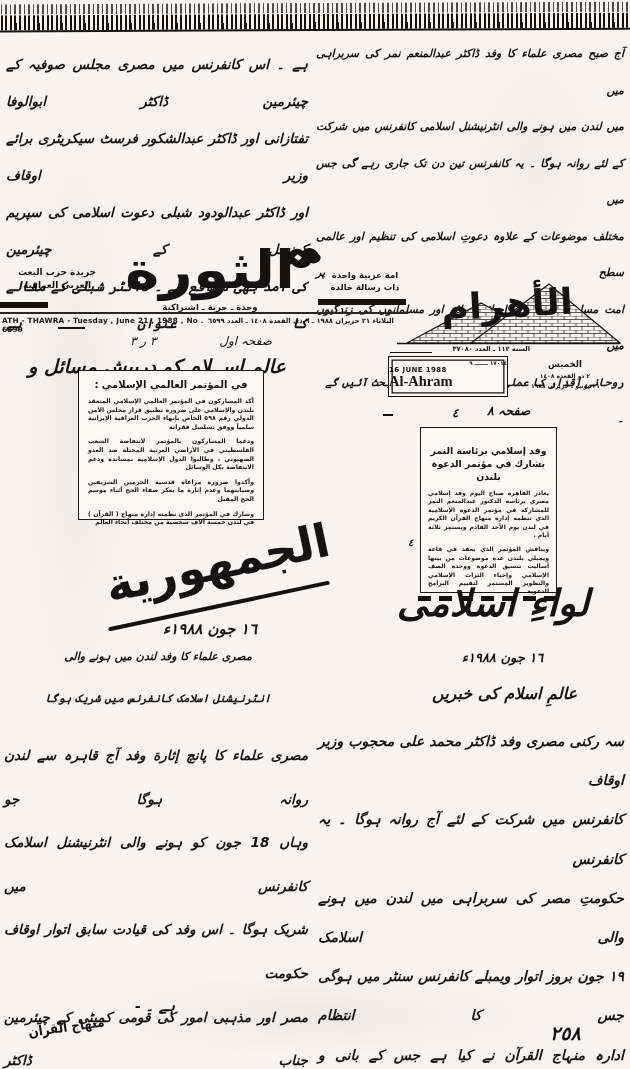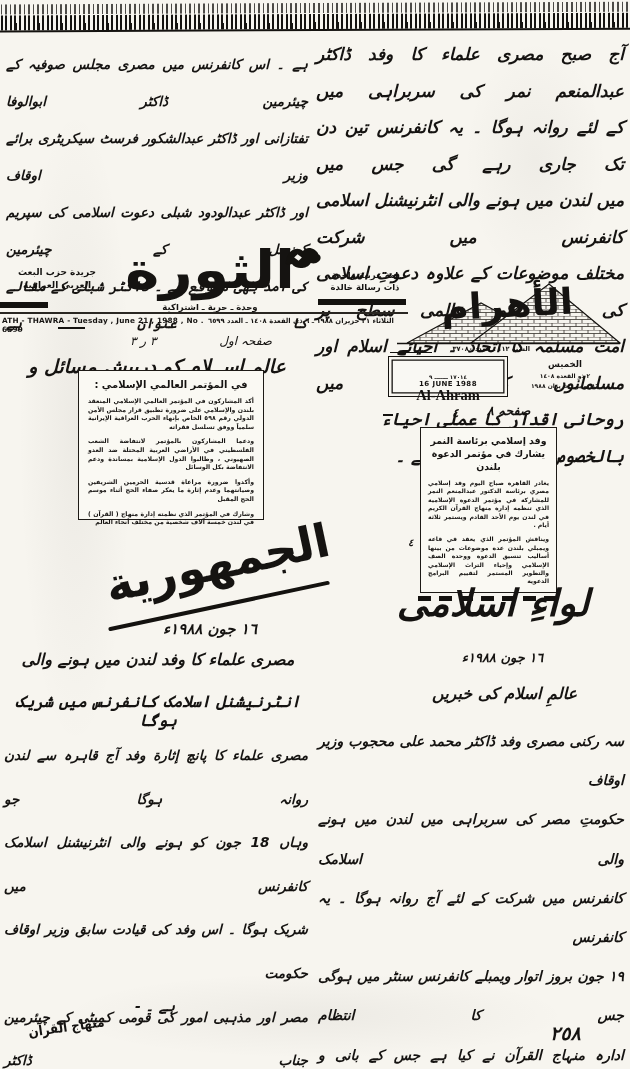--- a/index.html
+++ b/index.html
@@ -16,90 +16,90 @@
   .ar{direction:rtl;unicode-bidi:isolate;}
   .hand{font-style:italic;}
   .just{text-align:justify;text-align-last:justify;}
   
   .bind1{left:-4px;top:3px;width:640px;height:10px;transform:rotate(-.25deg);
     background:repeating-linear-gradient(90deg, rgba(20,18,15,.75) 0 1.6px, transparent 1.6px 4.6px);}
   .bind2{left:-4px;top:14px;width:640px;height:15px;transform:rotate(-.25deg);
     border-bottom:2.5px solid #14120f;
     background:repeating-linear-gradient(90deg, #14120f 0 2.1px, rgba(255,255,255,0) 2.1px 4.6px);}
   
-  .twr{left:316px;top:36px;width:308px;font-size:17px;line-height:36.5px;font-weight:600;}
+  .twr{left:316px;top:36px;width:308px;font-size:11px;line-height:36.5px;font-weight:600;}
   .twl{left:6px;top:46px;width:302px;font-size:13.5px;line-height:37px;font-weight:600;}
   .twl-quote{margin-top:6px;font-size:19px;text-align:center;text-align-last:center;}
   
   .th-party{left:8px;top:266px;width:98px;font-size:9px;font-weight:700;line-height:13px;text-align:center;}
   .th-logo{left:95px;top:240px;width:230px;text-align:center;font-size:52px;font-weight:900;line-height:60px;transform:scaleX(1.12);letter-spacing:-2px;}
   .th-blob{left:281px;top:244px;width:44px;height:27px;}
   .th-sub{left:120px;top:302px;width:180px;font-size:8.5px;font-weight:700;text-align:center;letter-spacing:1px;}
   .th-slogan{left:323px;top:270px;width:84px;font-size:8.5px;font-weight:700;line-height:11.5px;text-align:center;}
   .th-bar-r{left:318px;top:299px;width:88px;height:6px;background:#14120f;}
   .th-bar-l{left:0;top:302px;width:48px;height:6px;background:#14120f;}
   .th-rule{left:0;top:312px;width:408px;height:1.6px;background:#2a2722;}
   .th-date-en{left:2px;top:316px;width:210px;font-size:7.3px;font-weight:700;letter-spacing:.2px;}
   .th-tick{left:58px;top:327px;width:27px;height:2px;background:#14120f;}
   .th-date-ar{left:208px;top:317px;width:198px;font-size:6.8px;font-weight:700;text-align:left;}
   .th-note{left:130px;top:334px;width:142px;font-size:12px;display:flex;justify-content:space-between;direction:rtl;}
   
   .ah-pyr{left:393px;top:281px;width:228px;height:64px;}
   .ah-logo{left:398px;top:284px;width:218px;text-align:center;font-size:36px;font-weight:900;transform:rotate(-3deg) scaleX(1.05);letter-spacing:-1px;}
   .ah-issue-rule{left:390px;top:352px;width:42px;height:1.4px;background:#14120f;}
   .ah-issue{left:430px;top:345px;width:100px;font-size:6.6px;font-weight:700;text-align:right;}
-  .ah-box{left:388px;top:356px;width:120px;height:41px;border:1.5px solid #14120f;box-shadow:inset 0 0 0 2.5px #f7f5ef, inset 0 0 0 3.8px #14120f;background:#f9f8f3;text-align:center;padding-top:17px;box-sizing:border-box;}
+  .ah-box{left:388px;top:356px;width:120px;height:41px;border:1.5px solid #14120f;box-shadow:inset 0 0 0 2.5px #f7f5ef, inset 0 0 0 3.8px #14120f;background:#f9f8f3;padding-top:3px;box-sizing:border-box;}
   .ah-serial{font-size:5.6px;font-weight:700;letter-spacing:.5px;}
   .ah-date-en{font-size:7px;font-weight:700;letter-spacing:.4px;}
   .ah-name{font-family:"Liberation Serif", serif;font-size:14.5px;font-weight:700;line-height:15px;}
   .ah-right{left:512px;top:359px;width:106px;text-align:center;}
   .ah-day{font-size:8.6px;font-weight:900;}
   .ah-sm{font-size:6px;font-weight:700;margin-top:3px;}
   .ah-note{left:487px;top:403px;font-size:12.5px;font-weight:600;}
   .ah-col{left:452px;top:406px;font-size:12px;font-weight:600;}
   .ah-dash{left:383px;top:414px;width:10px;height:2px;background:#14120f;}
   
   .clipL{left:78px;top:370px;width:186px;height:150px;border:1.5px solid #1d1a16;background:#faf9f3;padding:8px 9px;box-sizing:border-box;}
   .clipL h3{margin:0 0 7px 0;font-size:10px;font-weight:900;text-align:center;}
   .clip p{margin:0 0 6px 0;font-size:6.2px;line-height:8.6px;font-weight:600;text-align:justify;}
-  .clipR{left:420px;top:427px;width:137px;height:166px;border:1.5px solid #1d1a16;background:#faf9f3;padding:6px 7px;box-sizing:border-box;}
+  .clipR{left:420px;top:427px;width:137px;height:166px;border:1.5px solid #1d1a16;background:#faf9f3;padding:16px 7px;box-sizing:border-box;}
   .clipR .hl{font-size:9.4px;font-weight:900;text-align:center;line-height:13px;}
   .clipR .hl2{margin-bottom:6px;}
   .clipR p{font-size:6.1px;line-height:8.4px;}
   .clip-dashes{left:418px;top:596px;width:140px;height:5px;background:repeating-linear-gradient(90deg,#14120f 0 13px,transparent 13px 21px);}
   .clip-colmark{left:408px;top:537px;font-size:10px;font-weight:700;}
   
   .jum-logo{left:100px;top:536px;width:235px;text-align:center;font-size:46px;font-weight:900;transform:rotate(-12deg);letter-spacing:-1px;}
   .jum-swoosh{left:106px;top:604px;width:226px;height:3.6px;background:#14120f;transform:rotate(-12deg);border-radius:2px;}
   .jum-date{left:125px;top:620px;width:170px;text-align:center;font-size:15px;font-weight:700;}
   
   .liwa-title{left:368px;top:582px;width:250px;text-align:center;font-size:37px;font-weight:900;transform:scaleX(1.04);}
   .liwa-date{left:430px;top:650px;width:145px;text-align:center;font-size:13px;font-weight:600;}
   .liwa-sub{left:412px;top:684px;width:185px;text-align:center;font-size:16px;font-weight:800;}
   .liwa-body{left:318px;top:722px;width:306px;font-size:14px;line-height:39.2px;font-weight:600;}
   
-  .stL-h{left:8px;width:300px;text-align:center;text-align-last:center;font-size:16px;font-weight:800;}
+  .stL-h{left:8px;width:300px;text-align-last:center;font-size:11px;font-weight:800;}
   .stL-body{left:4px;top:734px;width:304px;font-size:13.6px;line-height:43.6px;font-weight:600;}
   .stL-tail{left:95px;top:998px;width:120px;text-align:center;font-size:14px;font-weight:600;}
   
   .pageno{left:550px;top:1022px;font-size:19px;font-weight:800;}
   .stamp{left:28px;top:1020px;font-size:12px;font-weight:900;transform:rotate(-8deg) scaleY(1.15);letter-spacing:-.5px;}
 </style>
 </head>
 <body>
 
 <div class="page">
 
   <div class="abs bind1"></div>
   <div class="abs bind2"></div>
 
   <div class="abs twr ar hand">
     <div class="just">آج صبح مصری علماء کا وفد ڈاکٹر عبدالمنعم نمر کی سربراہی میں</div>
+    <div class="just">میں لندن میں ہونے والی انٹرنیشنل اسلامی کانفرنس میں شرکت</div>
     <div class="just">کے لئے روانہ ہوگا ۔ یہ کانفرنس تین دن تک جاری رہے گی جس میں</div>
-    <div class="just">میں لندن میں ہونے والی انٹرنیشنل اسلامی کانفرنس میں شرکت</div>
     <div class="just">مختلف موضوعات کے علاوہ دعوتِ اسلامی کی تنظیم اور عالمی سطح پر</div>
     <div class="just">امت مسلمہ کا اتحاد ۔ احیائے اسلام اور مسلمانوں کی زندگیوں میں</div>
     <div>روحانی اقدار کا عملی احیاء بالخصوص زیر بحث آئیں گے ۔</div>
   </div>
   <div class="abs twl ar hand">
     <div class="just">ہے ۔ اس کانفرنس میں مصری مجلس صوفیہ کے چیئرمین ڈاکٹر ابوالوفا</div>
     <div class="just">تفتازانی اور ڈاکٹر عبدالشکور فرسٹ سیکریٹری برائے وزیر اوقاف</div>
     <div class="just">اور ڈاکٹر عبدالودود شبلی دعوت اسلامی کی سپریم کونسل کے چیئرمین</div>
     <div class="just">کی آمد بھی متوقع ہے ۔ ڈاکٹر شبلی کے مقالے کا عنوان ہے</div>
     <div class="twl-quote">عالم اســلام کو درپیش مسائل و مشکلات</div>
@@ -177,33 +177,33 @@
 
   <div class="abs jum-logo ar">الجمهورية</div>
   <div class="abs jum-swoosh"></div>
   <div class="abs jum-date ar hand">١٦ جون ١٩٨٨ء</div>
 
   <div class="abs liwa-title ar hand">لواءِ اسلامی</div>
   <div class="abs liwa-date ar hand">١٦ جون ١٩٨٨ء</div>
   <div class="abs liwa-sub ar hand">عالمِ اسلام کی خبریں</div>
   <div class="abs liwa-body ar hand">
     <div class="just">سہ رکنی مصری وفد ڈاکٹر محمد علی محجوب وزیر اوقاف</div>
+    <div class="just">کانفرنس میں شرکت کے لئے آج روانہ ہوگا ۔ یہ کانفرنس</div>
     <div class="just">حکومتِ مصر کی سربراہی میں لندن میں ہونے والی اسلامک</div>
-    <div class="just">کانفرنس میں شرکت کے لئے آج روانہ ہوگا ۔ یہ کانفرنس</div>
     <div class="just">١٩ جون بروز اتوار ویمبلے کانفرنس سنٹر میں ہوگی جس کا انتظام</div>
     <div class="just">ادارہ منہاج القرآن نے کیا ہے جس کے بانی و سرپرست</div>
 
   </div>
 
   <div class="abs stL-h ar hand" style="top:650px;">مصری علماء کا وفد لندن میں ہونے والی</div>
   <div class="abs stL-h ar hand" style="top:692px;">انٹرنیشنل اسلامک کانفرنس میں شریک ہوگا</div>
   <div class="abs stL-body ar hand">
     <div class="just">مصری علماء کا پانچ إثارة وفد آج قاہرہ سے لندن روانہ ہوگا جو</div>
     <div class="just">وہاں 18 جون کو ہونے والی انٹرنیشنل اسلامک کانفرنس میں</div>
-    <div class="just">شریک ہوگا ۔ اس وفد کی قیادت سابق وزیر اوقاف حکومت</div>
+    <div class="just">شریک ہوگا ۔ اس وفد کی قیادت سابق اتوار اوقاف حکومت</div>
     <div class="just">مصر اور مذہبی امور کی قومی کمیٹی کے چیئرمین جناب ڈاکٹر</div>
 
   </div>
   <div class="abs stL-tail ar hand">ہے ۔ -</div>
 
   <div class="abs pageno ar hand">٢٥٨</div>
   <div class="abs stamp ar">منهاج القرآن</div>
 
 </div>
 

